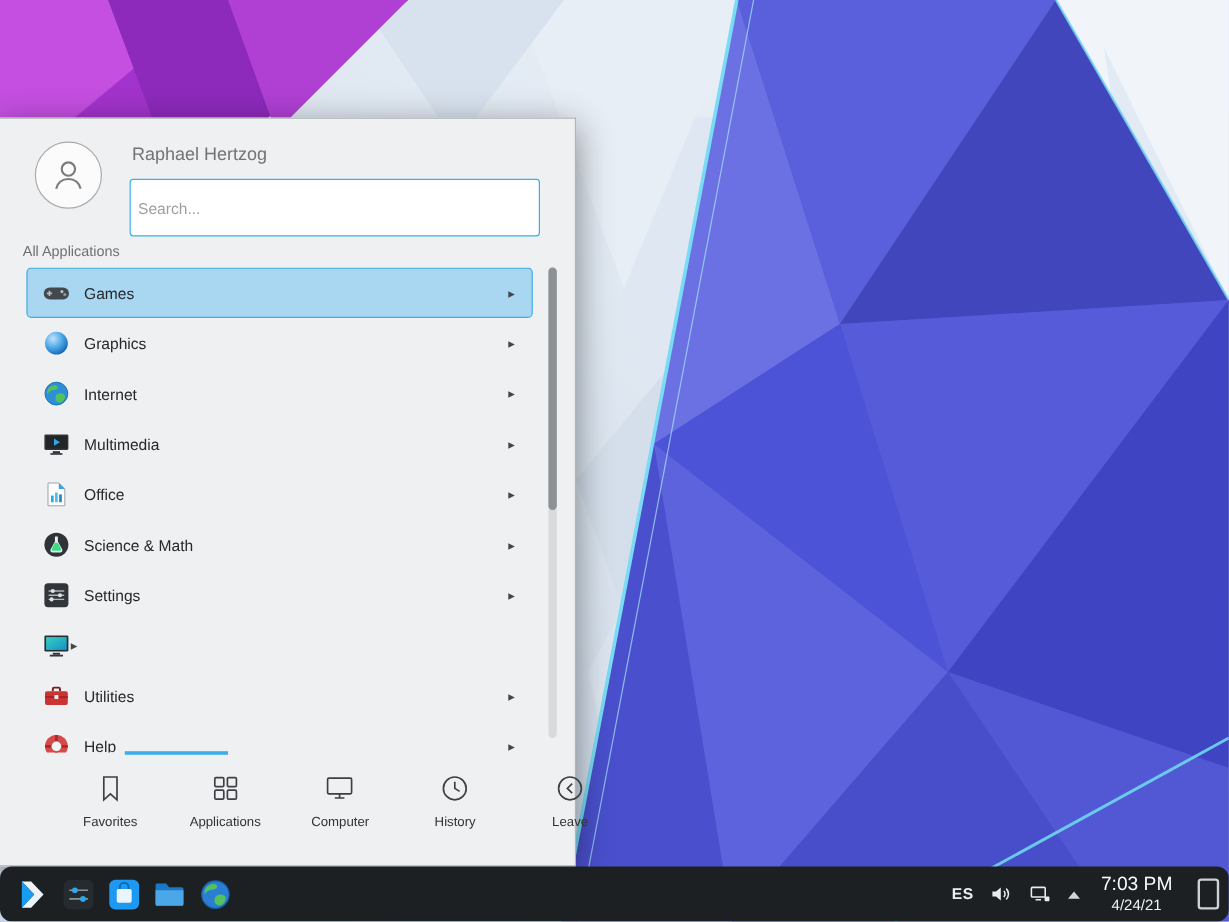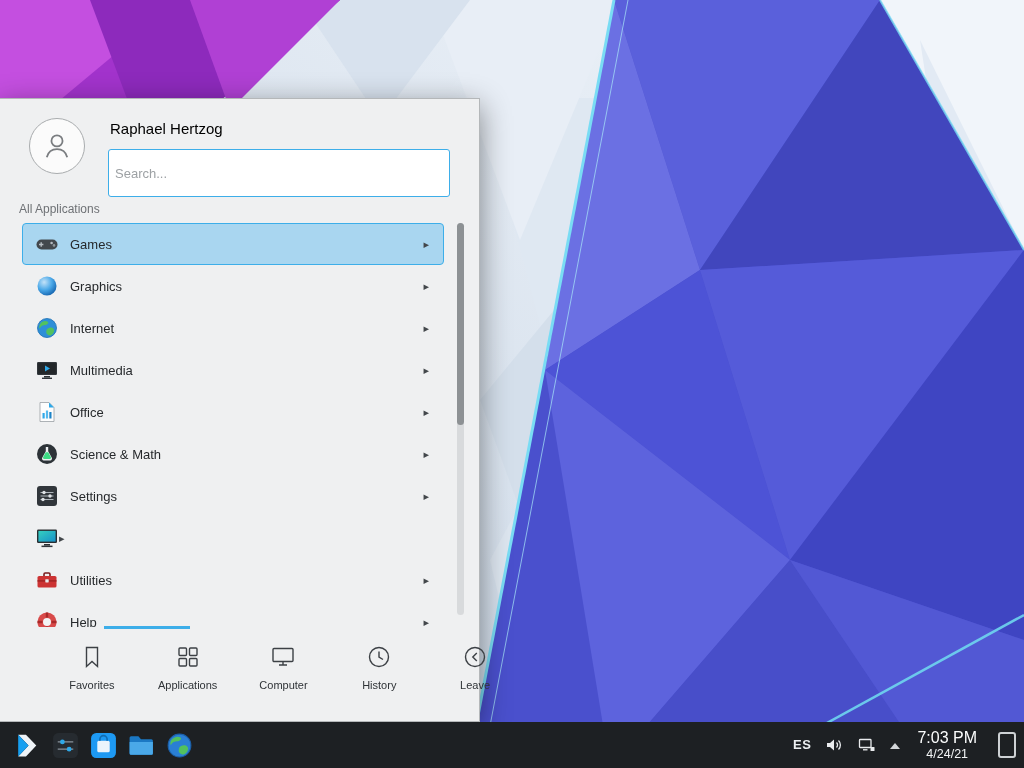--- a/index.html
+++ b/index.html
@@ -17,21 +17,21 @@
     background:#eff0f1;border:1px solid #b4b7b9;border-left:none;
     box-sizing:border-box;
     box-shadow:0 8px 28px rgba(0,0,0,.45);
   }
   .lh-header{position:absolute;left:0;top:0;width:100%;height:90px;}
   .avatar{
     position:absolute;left:29px;top:19px;width:54px;height:54px;border-radius:50%;
     background:#fbfbfb;border:1px solid #a9acae;display:flex;align-items:center;justify-content:center;
   }
   .avatar svg{width:36px;height:36px;}
-  .user-name{position:absolute;left:110px;top:21px;font-size:15px;color:#000000;}
+  .user-name{position:absolute;left:110px;top:21px;font-size:15px;color:#737373;}
   .search{
     position:absolute;left:108px;top:50px;width:328px;height:24px;
     border:1px solid #3daee9;border-radius:3px;background:#ffffff;
     font-family:"Liberation Sans","DejaVu Sans",sans-serif;
     font-size:13px;color:#232629;padding:11px 6px;outline:none;
   }
   .search::placeholder{color:#9da1a4;}
   .section-label{position:absolute;left:19px;top:103px;font-size:12px;color:#6e7175;}
 
   .cat-list{position:absolute;left:0;top:124px;width:456px;height:404px;overflow:hidden;}
@@ -62,21 +62,21 @@
     width:96px;height:92px;display:flex;flex-direction:column;align-items:center;
     padding-top:14px;box-sizing:border-box;cursor:default;
   }
   .tab svg{width:28px;height:28px;stroke:#3c4045;stroke-width:1.4;fill:none;}
   .tab-label{margin-top:8px;font-size:11px;color:#2f3337;}
 
   
   #taskbar{
     position:absolute;left:0;top:722px;width:1024px;height:46px;
     background:#1d2023;display:flex;align-items:center;
-    padding:0 8px;box-sizing:border-box;
+    padding:0 8px;box-sizing:border-box;border-radius:10px;
   }
   .tb-icon{width:38px;height:38px;display:flex;align-items:center;justify-content:center;border-radius:3px;}
   .tb-icon svg{width:29px;height:29px;}
   .tb-spacer{flex:1;}
   .tray{display:flex;align-items:center;gap:13px;}
   .kbd-layout{font-size:13px;font-weight:bold;color:#eceff1;letter-spacing:.5px;}
   .tray-icon{width:20px;height:20px;display:flex;align-items:center;justify-content:center;}
   .tray-icon svg{width:18px;height:18px;}
   .tray-caret{
     width:0;height:0;border-left:5px solid transparent;border-right:5px solid transparent;

